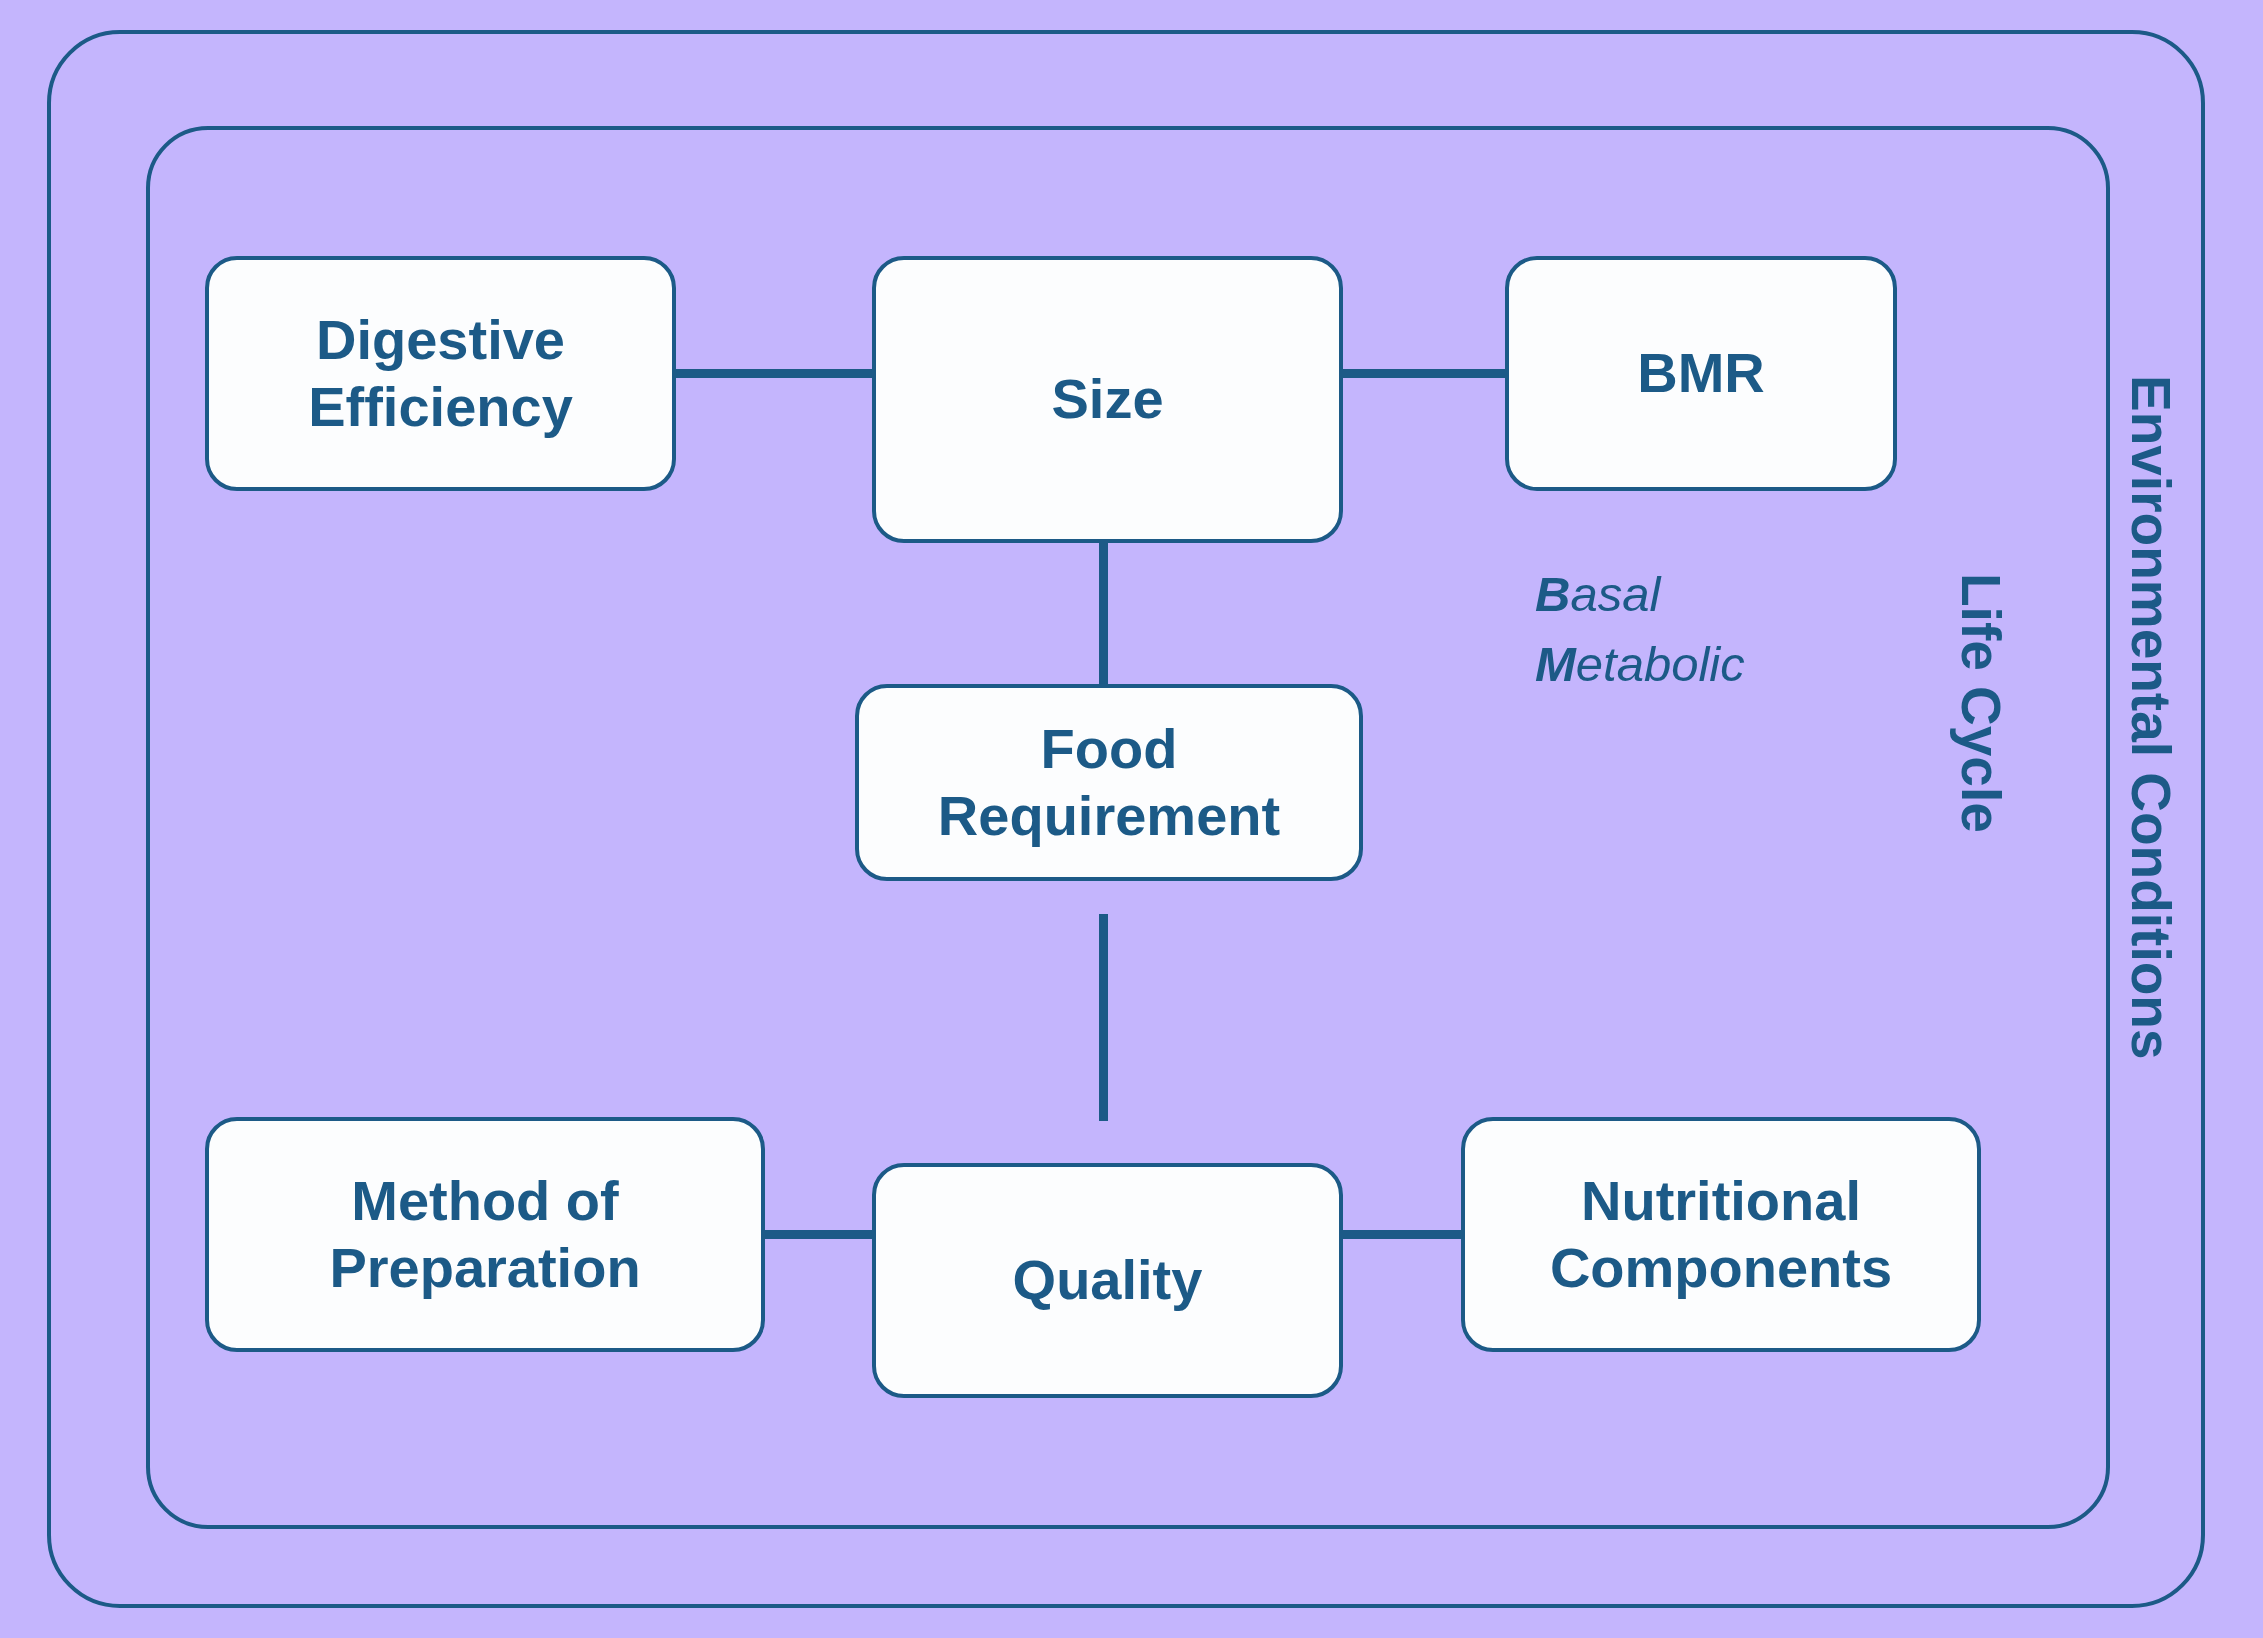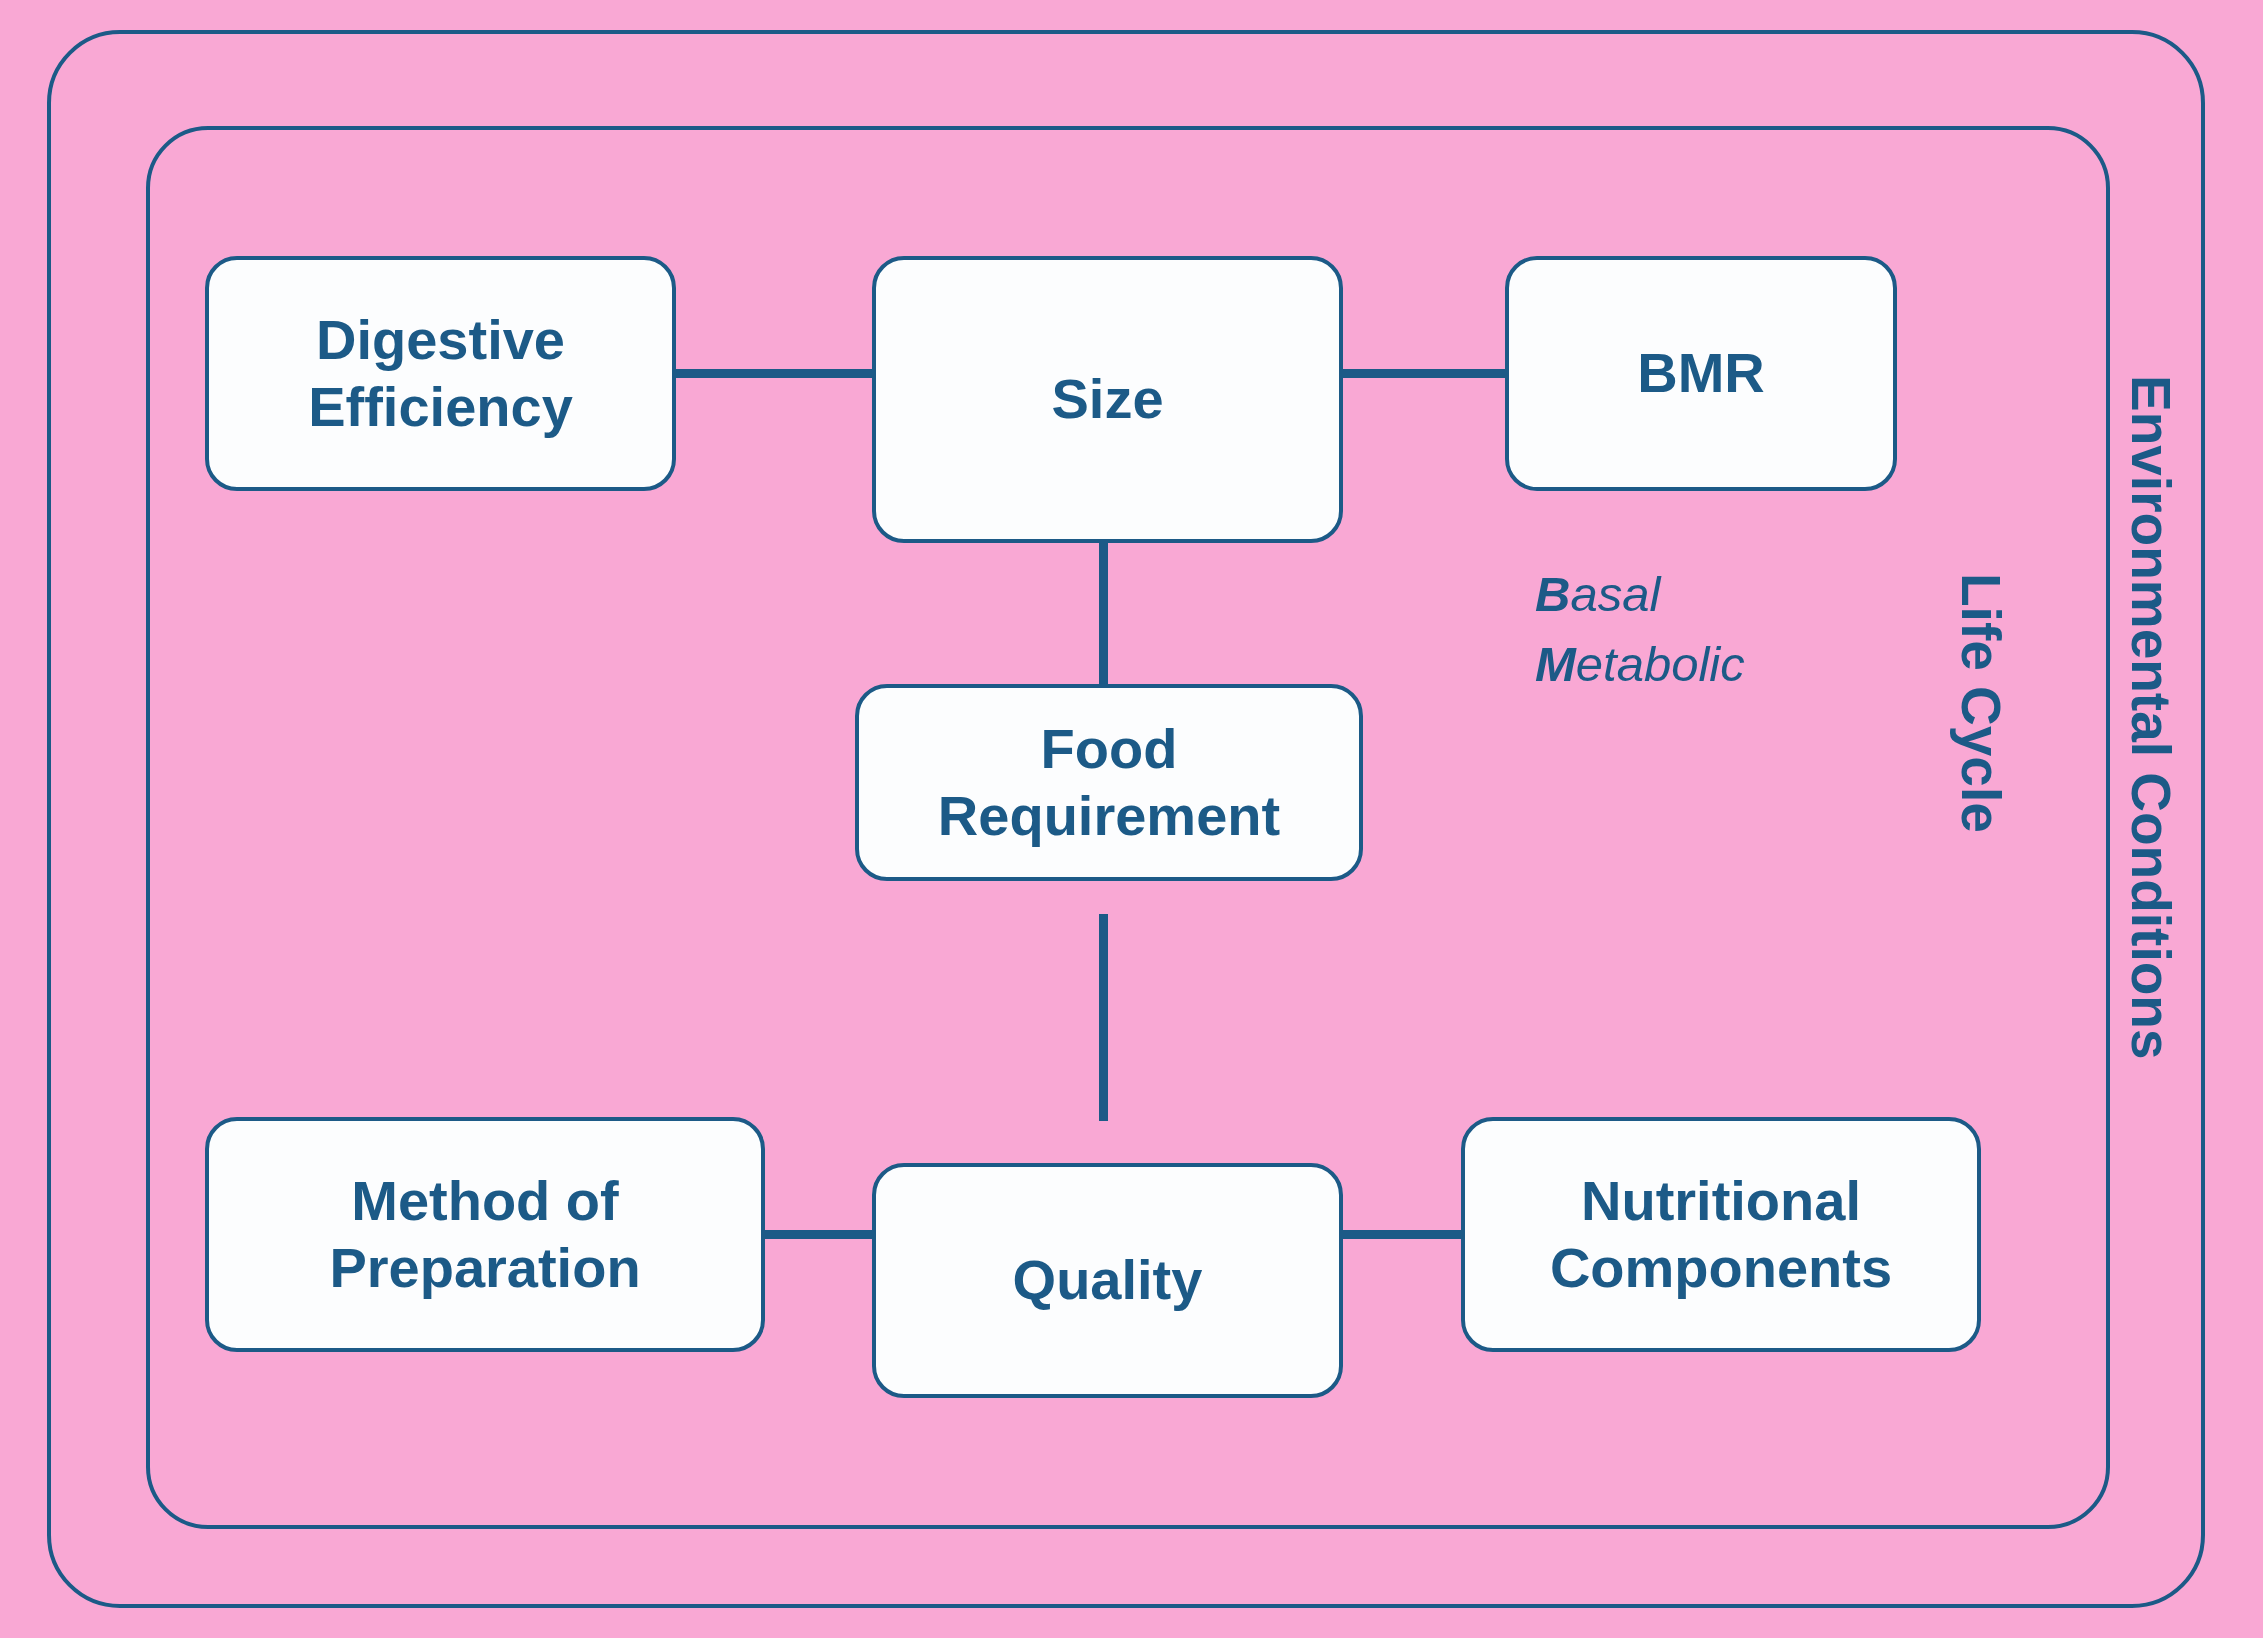--- a/index.html
+++ b/index.html
@@ -8,21 +8,21 @@
     padding: 0;
     background: #ffffff;
   }
   body {
     font-family: "Liberation Sans", sans-serif;
   }
   #stage {
     position: relative;
     width: 2264px;
     height: 1638px;
-    background: #f9a8d4;
+    background: #c4b5fd;
     overflow: hidden;
   }
 
   
   .frame {
     position: absolute;
     box-sizing: border-box;
     border: 4.7px solid #1C5A87;
     border-radius: 66px;
     background: transparent;

